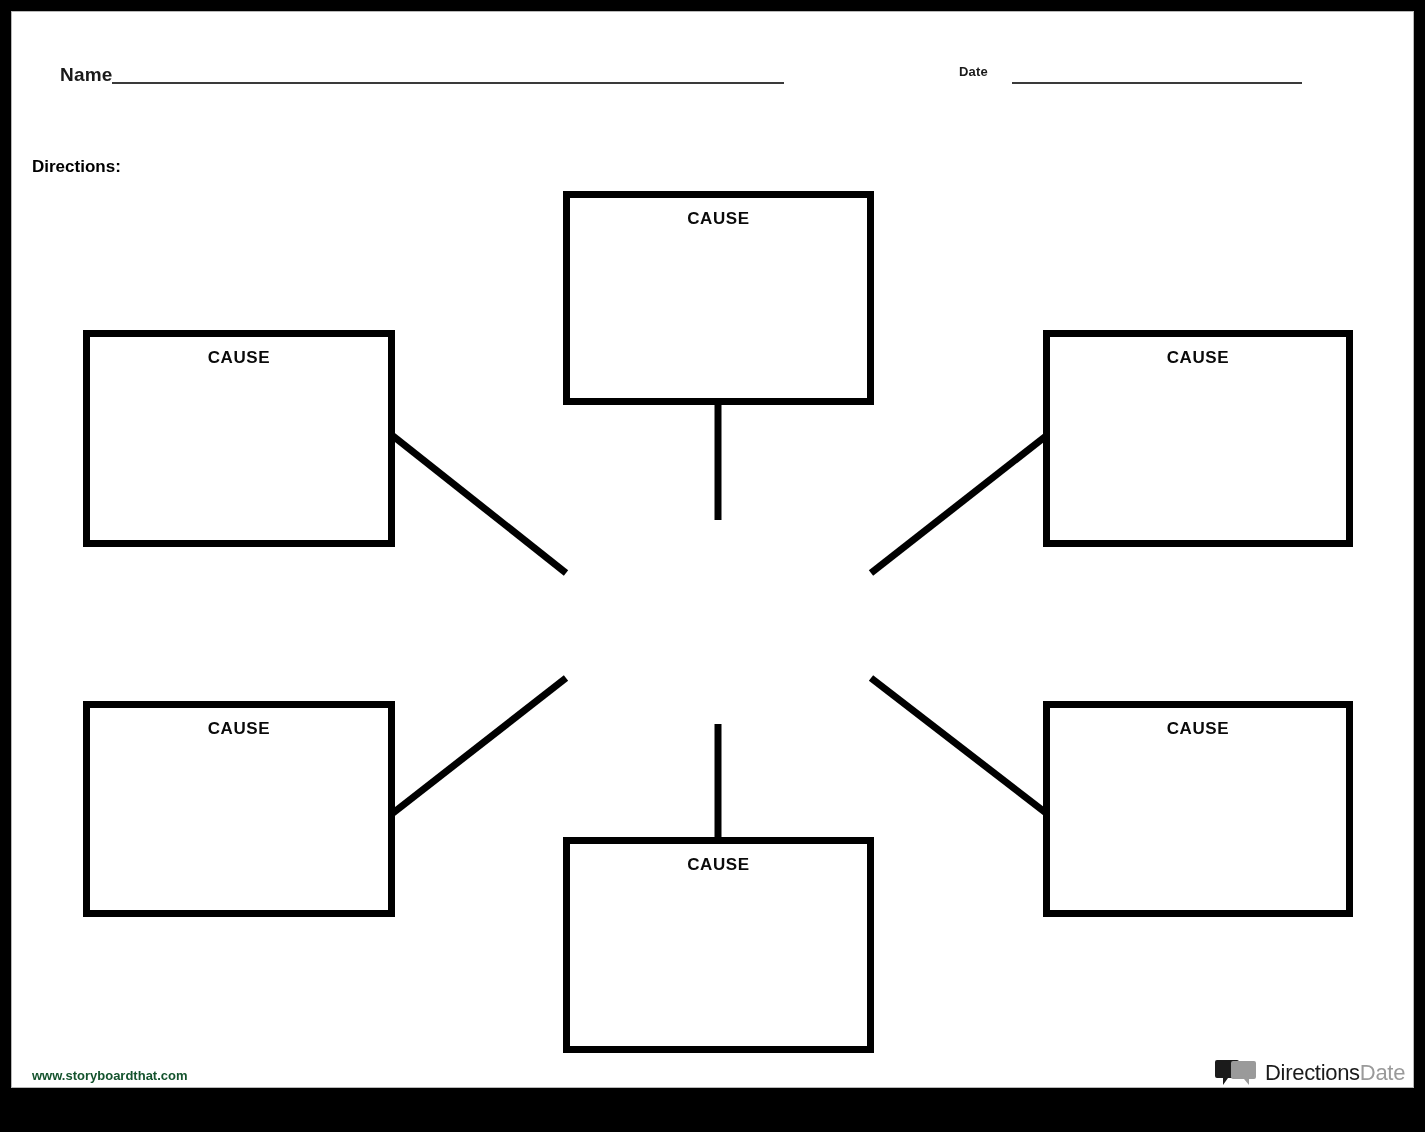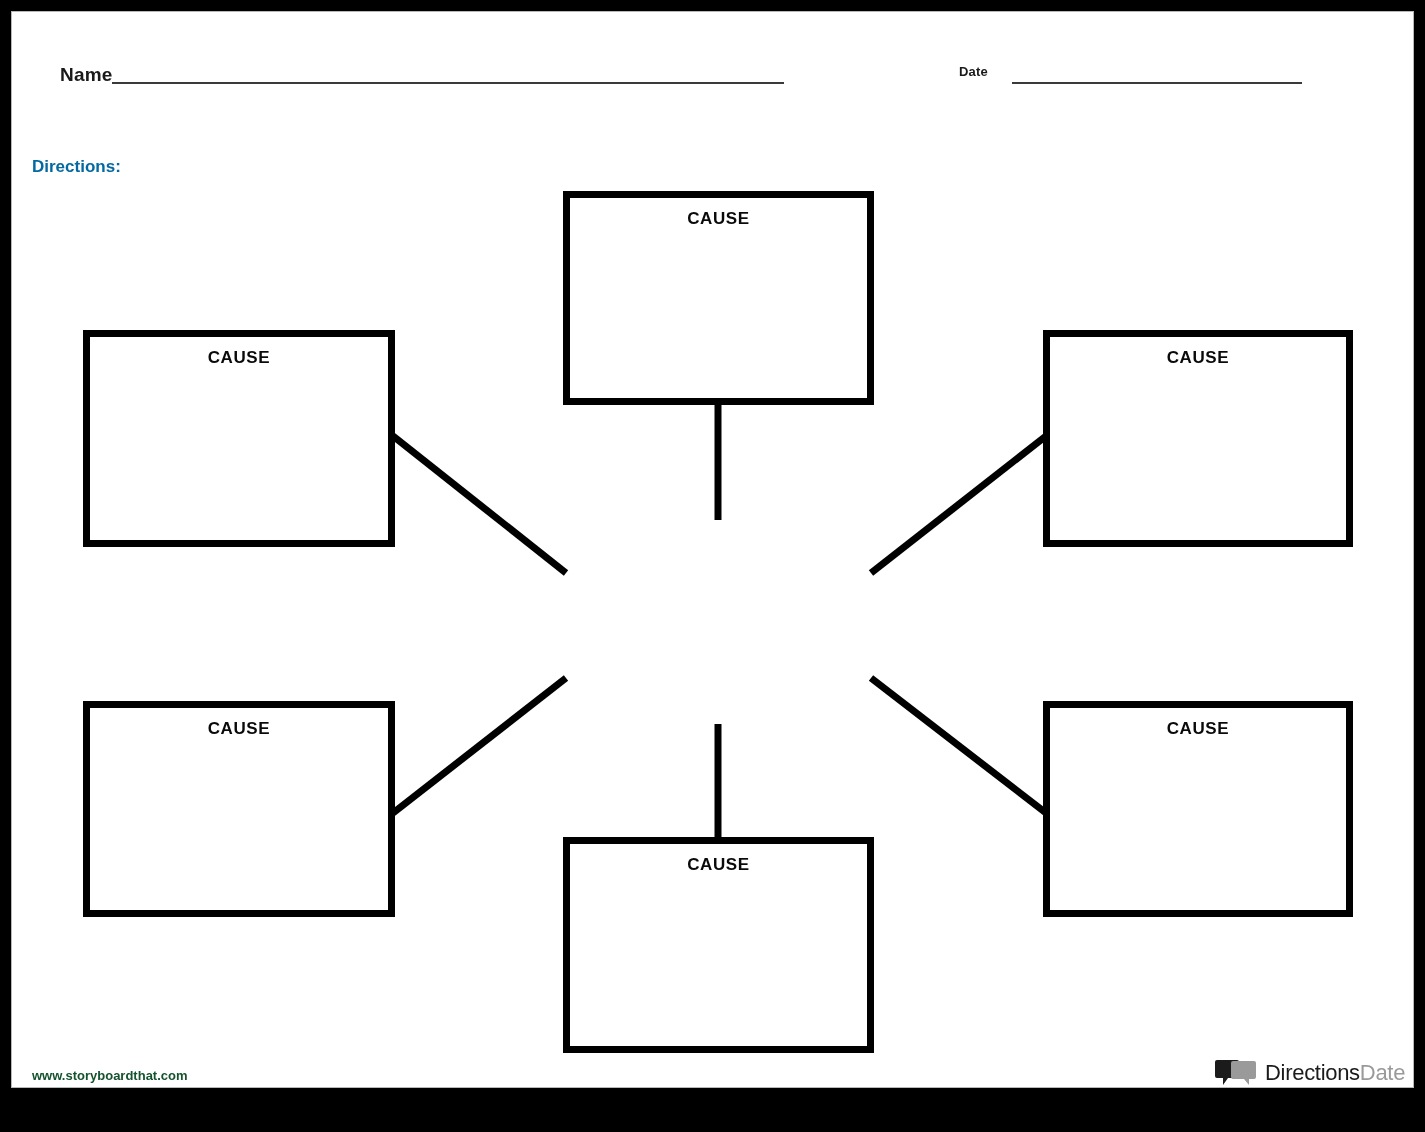--- a/index.html
+++ b/index.html
@@ -82,21 +82,21 @@
     color: #0c0c0c;
     letter-spacing: 0.5px;
   }
   .title .title-inner { position: relative; left: 8px; }
   .directions {
     position: absolute;
     left: 20px;
     top: 145px;
     font-size: 17px;
     font-weight: bold;
-    color: #0369a1;
+    color: #000000;
   }
 
   
   .diagram {
     position: absolute;
     left: 0;
     top: 0;
     width: 1403px;
     height: 1077px;
   }

